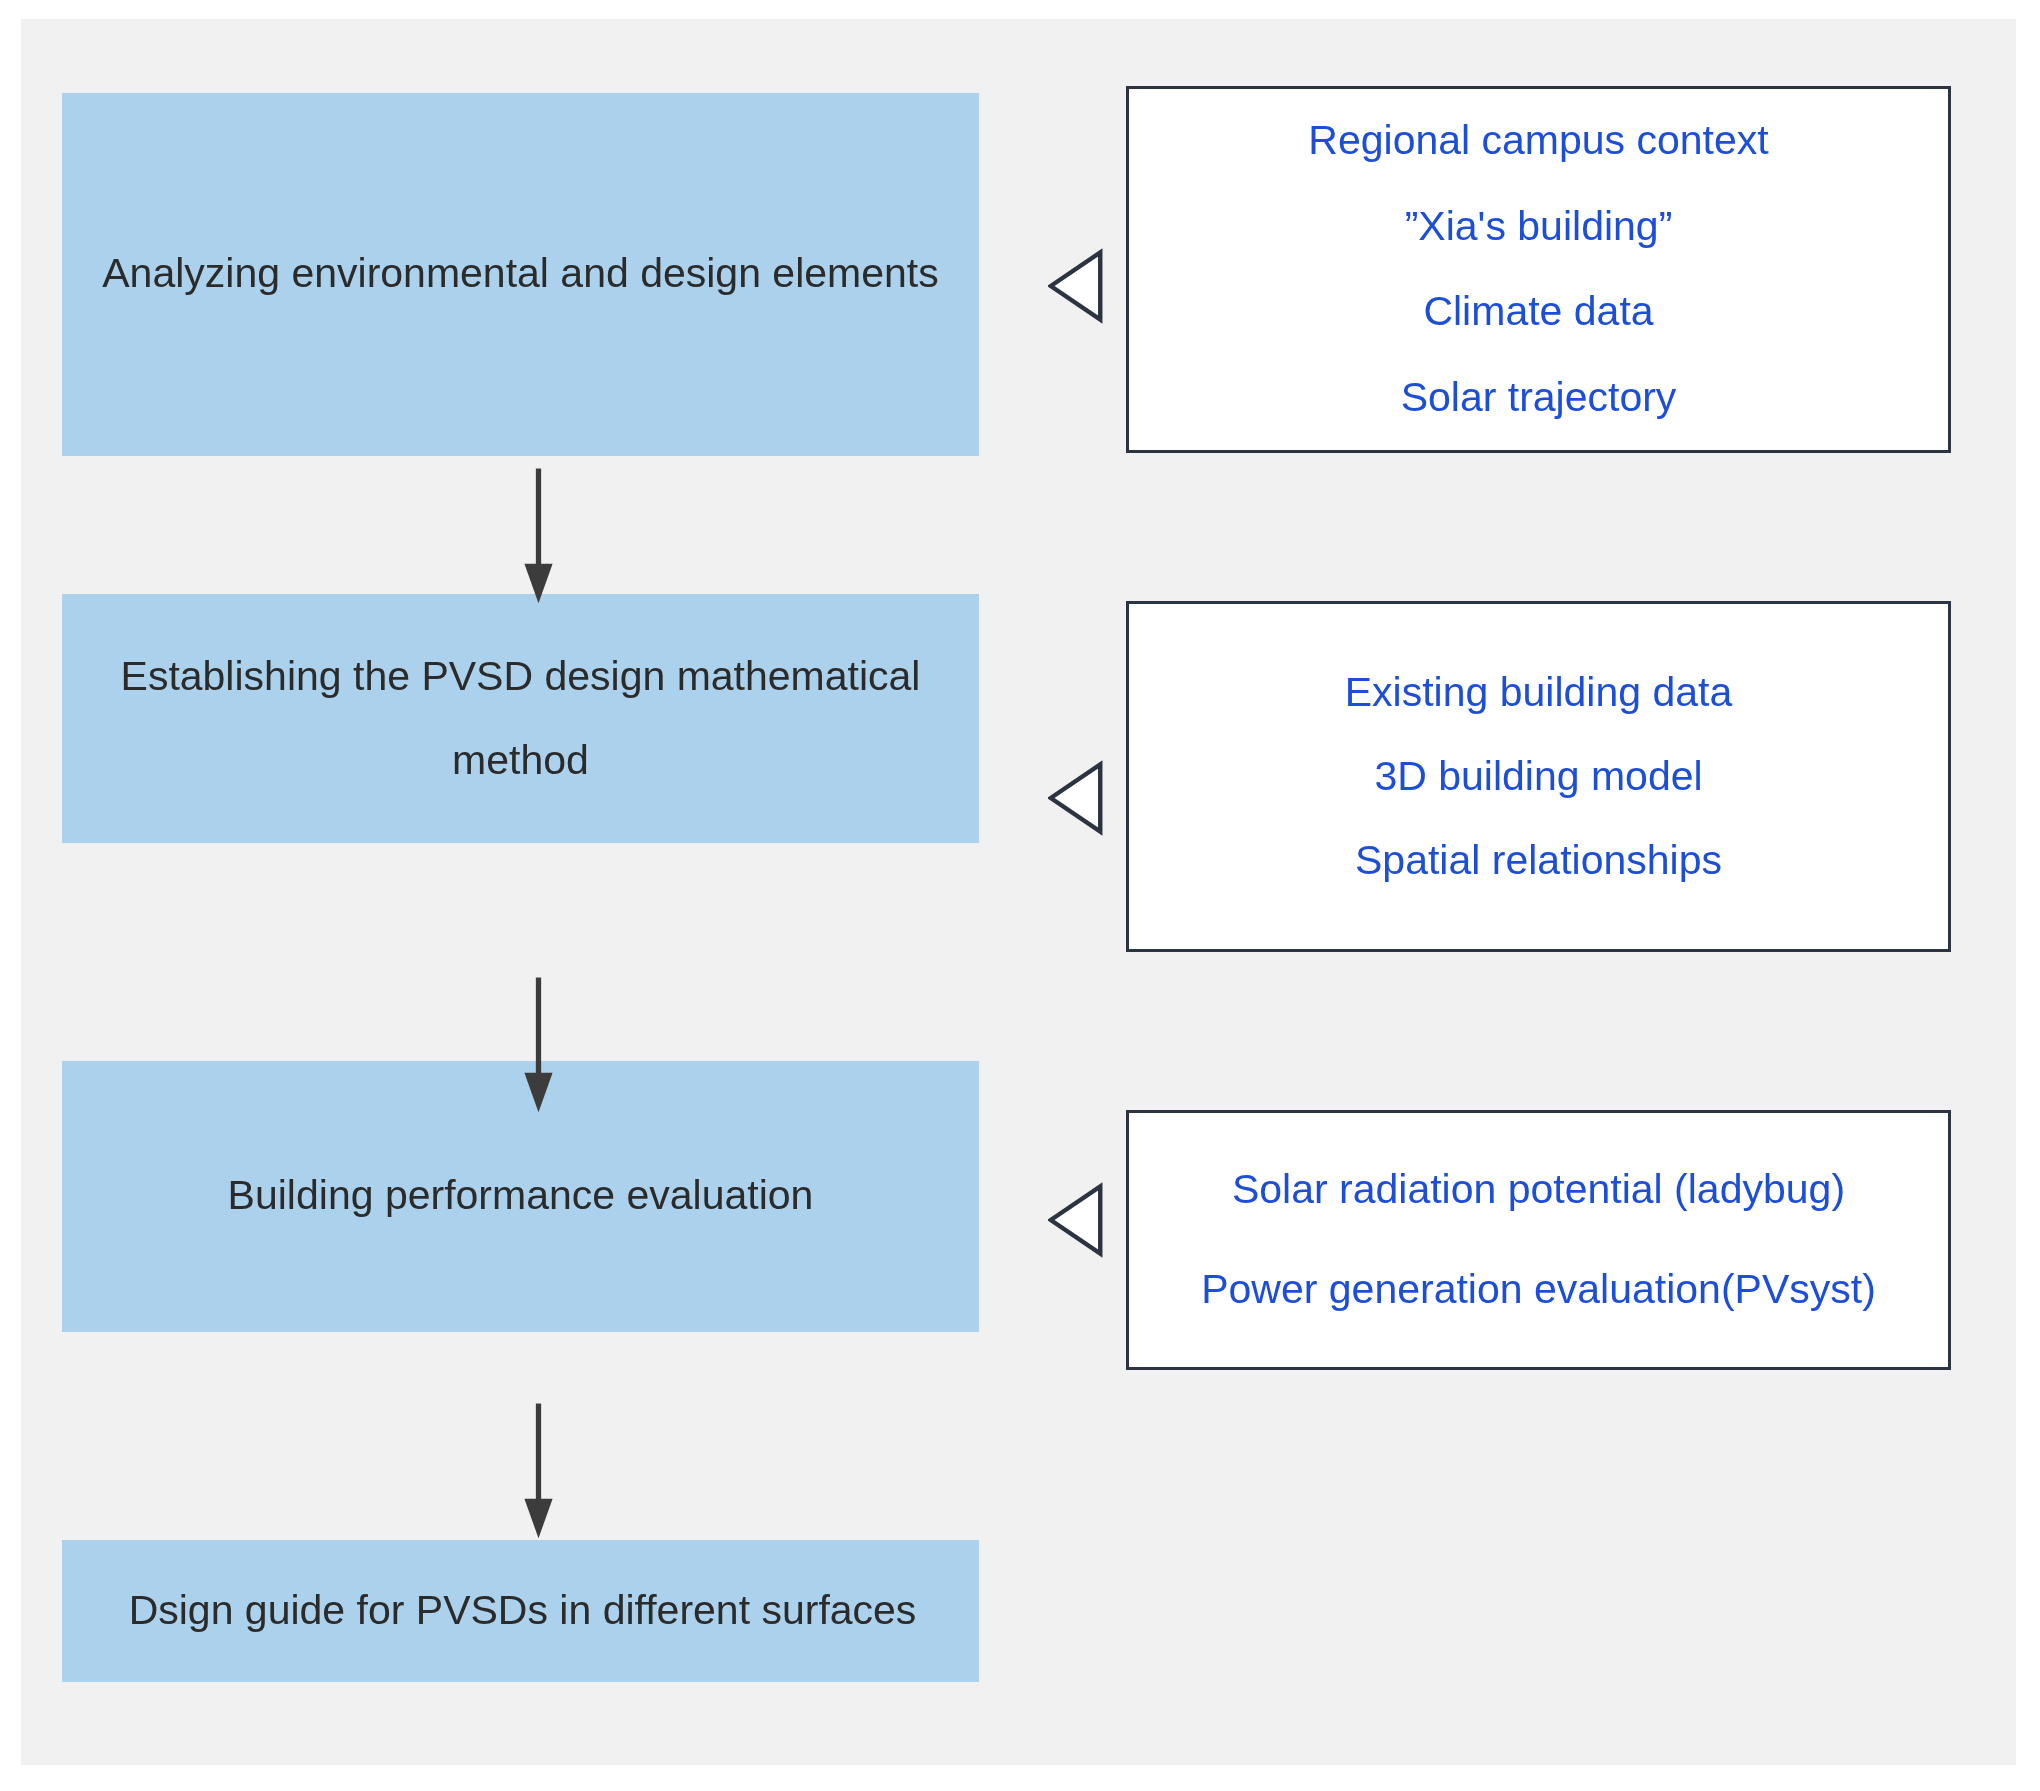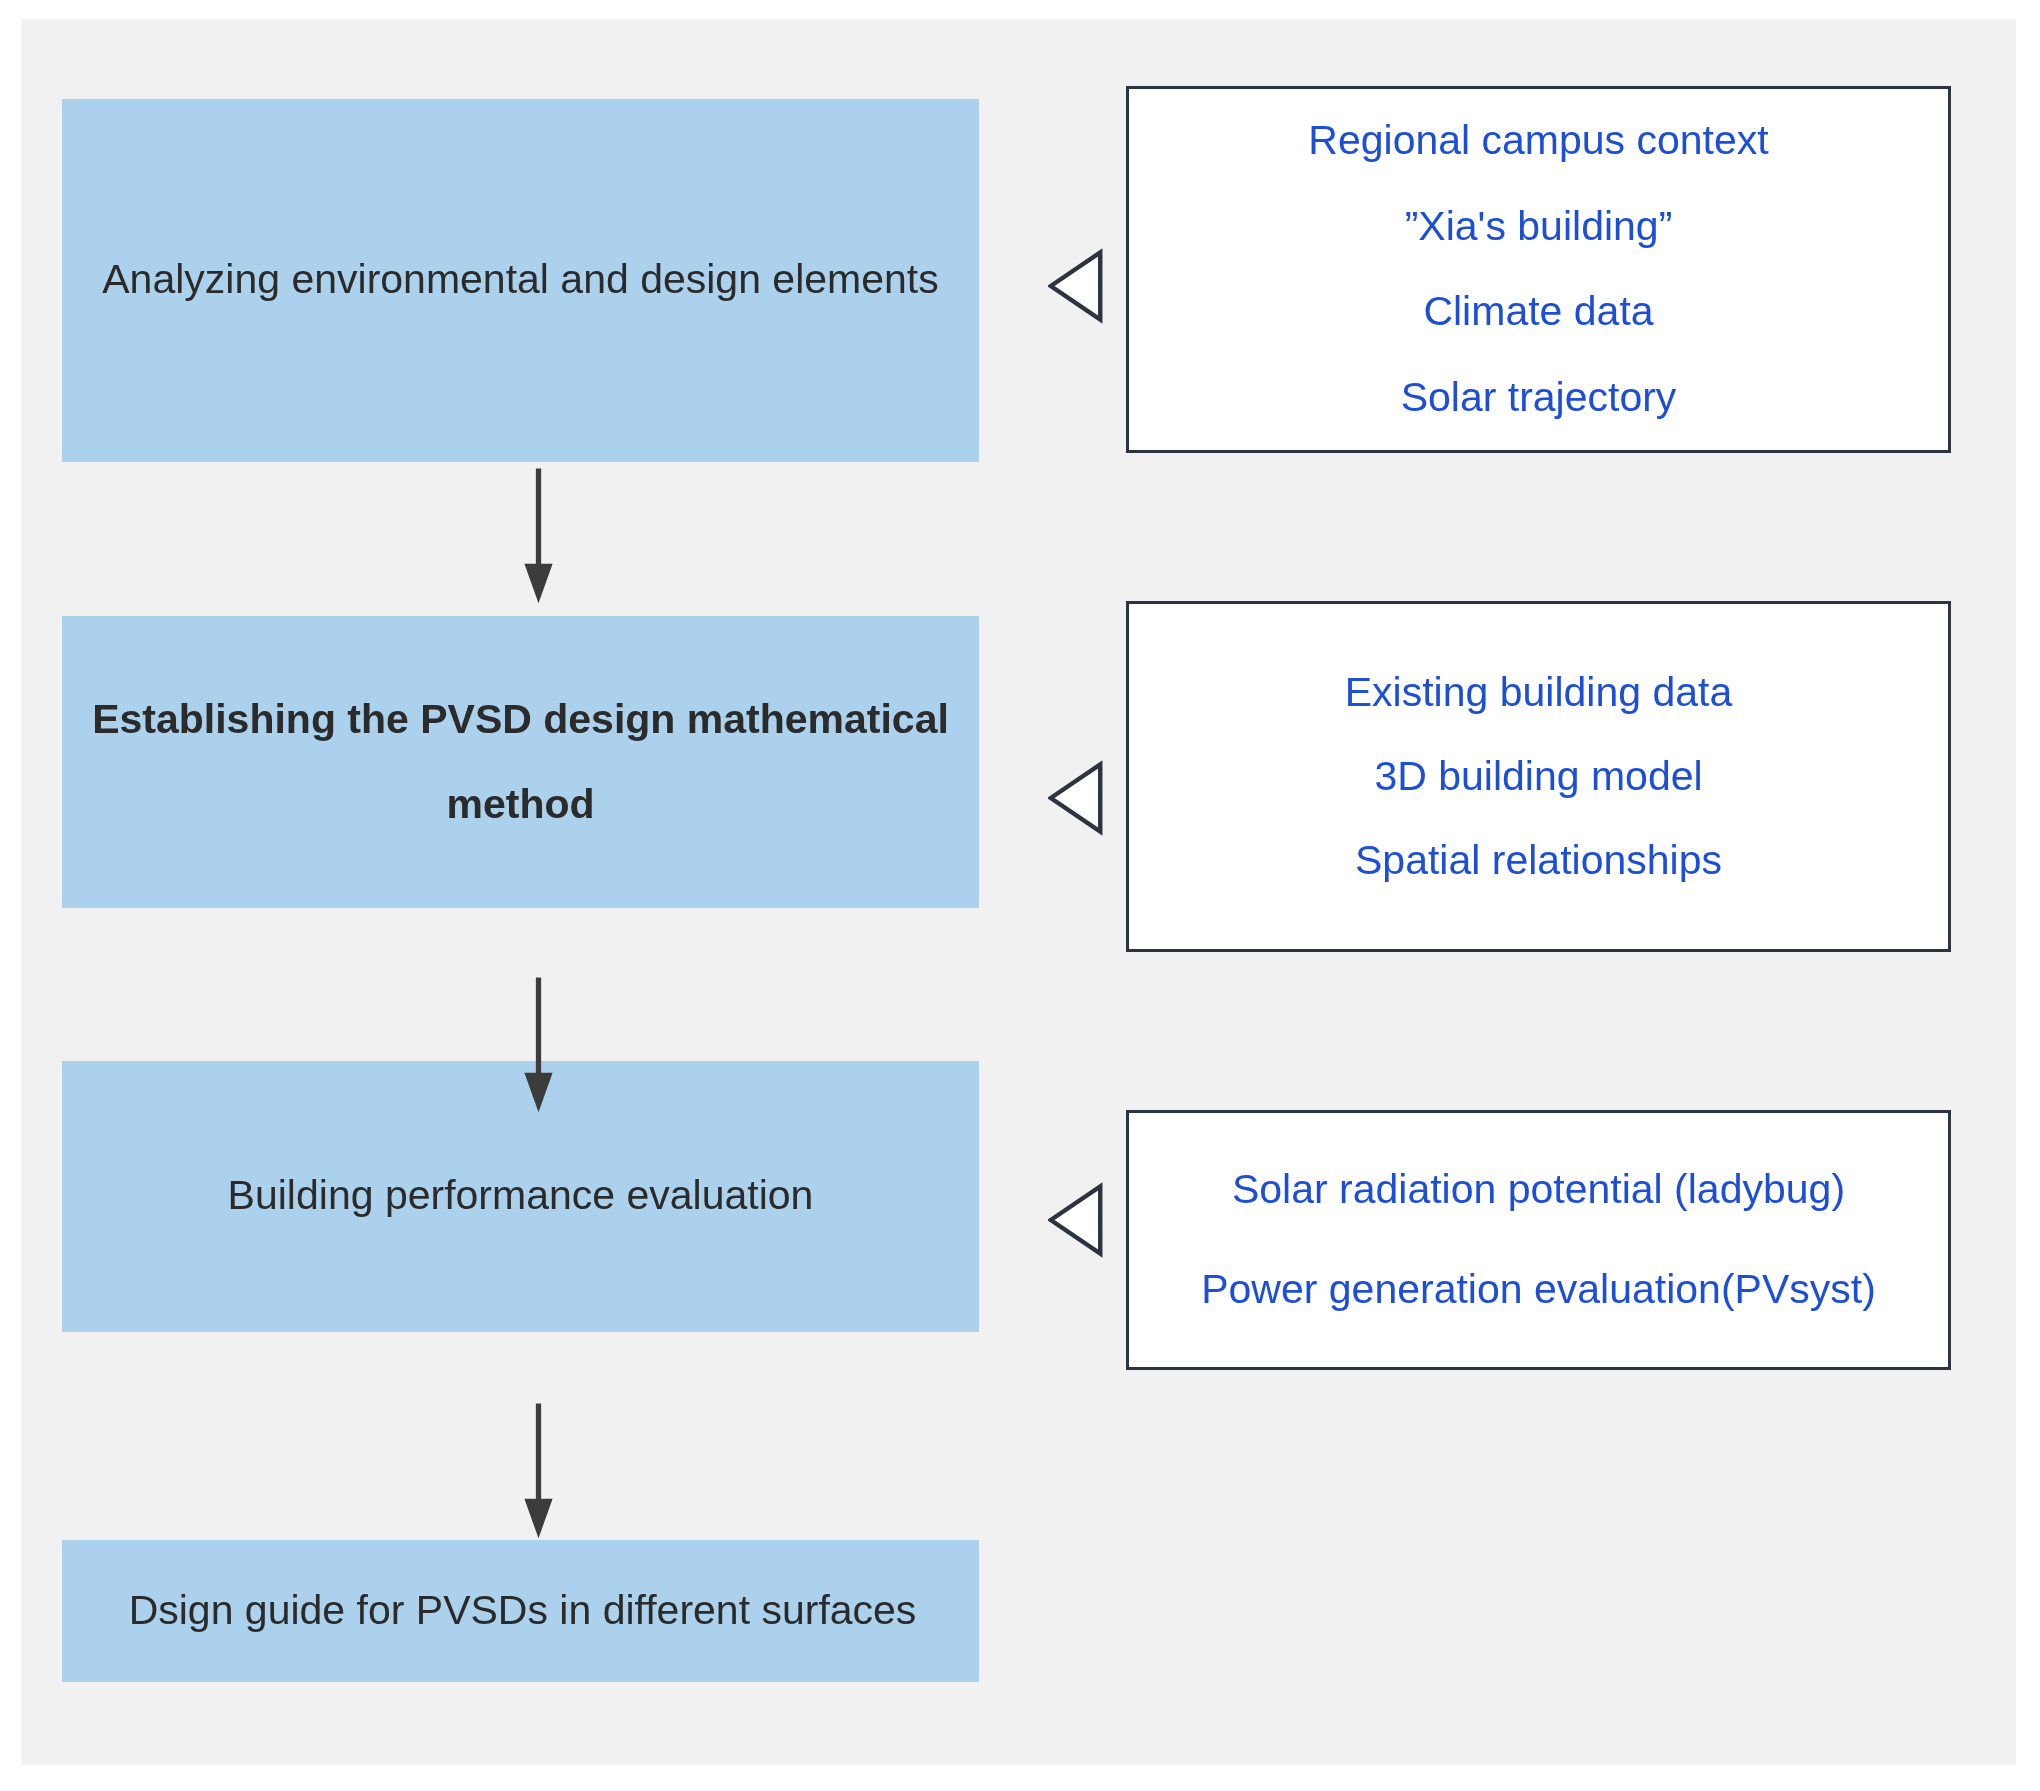--- a/index.html
+++ b/index.html
@@ -44,22 +44,22 @@
     line-height: 1.45;
     font-size: 41px;
     padding: 0 30px;
   }
   .stage-box .stage-label {
     display: block;
     width: 100%;
   }
   .stage-box.loose .stage-label { line-height: 2.05; }
 
-  #stage-1 { left: 41px;  top: 80px;   width: 917px; height: 363px; }
-  #stage-2 { left: 41px;  top: 597px;  width: 917px; height: 292px; font-weight: bold; }
+  #stage-1 { left: 41px;  top: 74px;   width: 917px; height: 363px; }
+  #stage-2 { left: 41px;  top: 575px;  width: 917px; height: 249px; }
   #stage-3 { left: 41px;  top: 1042px; width: 917px; height: 271px; }
   #stage-4 { left: 41px;  top: 1521px; width: 917px; height: 142px;
              justify-content: flex-start; padding-left: 34px; }
   #stage-4 .stage-label { text-align: center; }
 
   
   .input-box {
     position: absolute;
     background: #ffffff;
     border: 3.5px solid #2b3440;

